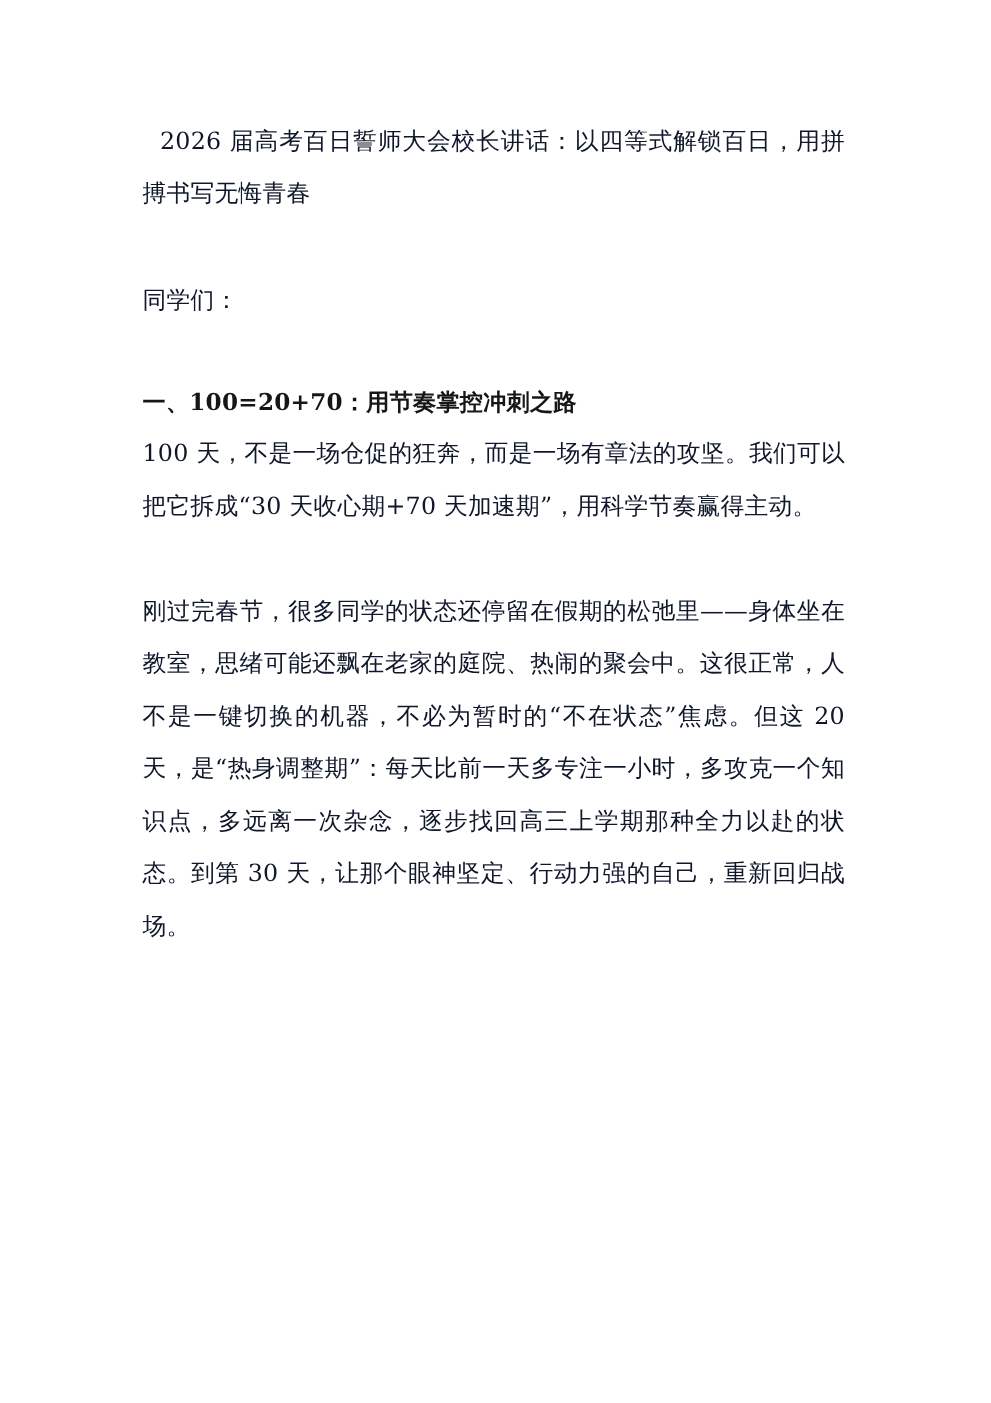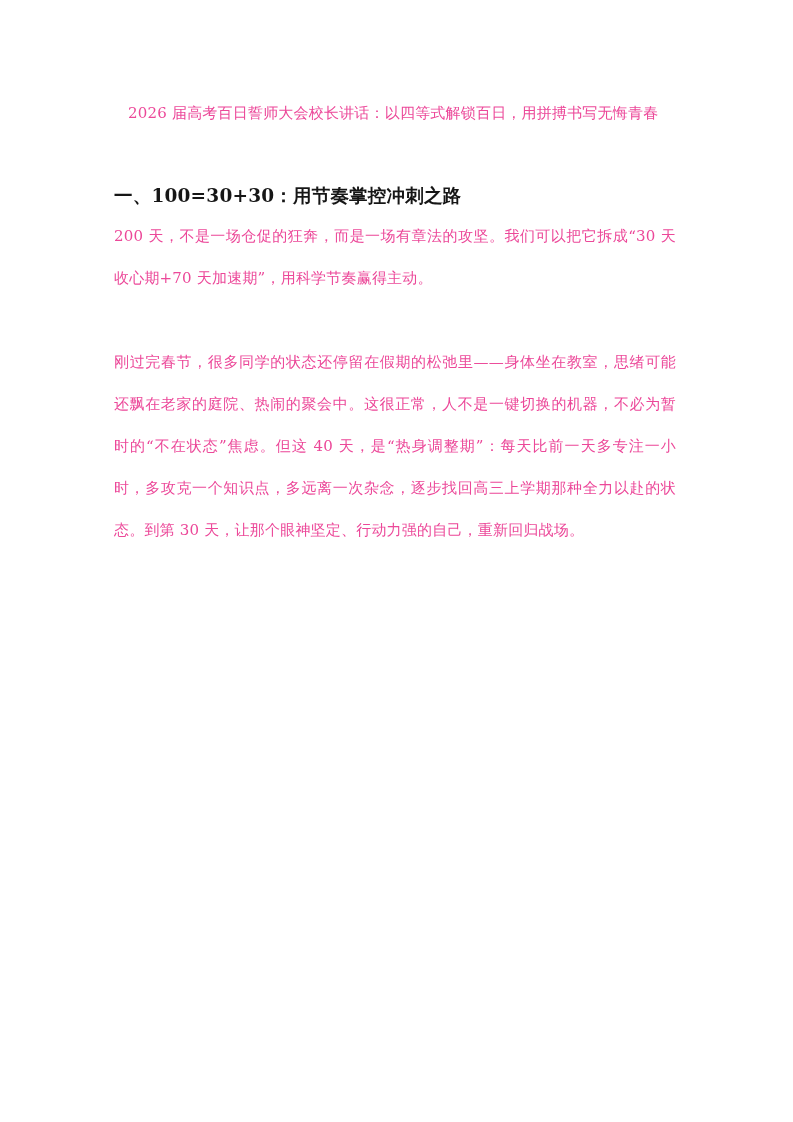--- a/index.html
+++ b/index.html
@@ -21,28 +21,28 @@
     background: #ffffff;
     box-sizing: border-box;
   }
   .content {
     position: absolute;
     left: 114px;
     top: 92px;
     width: 562px;
   }
   .para {
-    font-size: 15px;
+    font-size: 19px;
     line-height: 42px;
     letter-spacing: 0.2px;
     text-align: justify;
     text-justify: inter-ideograph;
     margin: 0 0 42px 0;
     word-break: break-all;
-    color: #ec4899;
+    color: #0f172a;
   }
   .para.title {
     text-indent: 14px;
     margin-bottom: 43px;
   }
   .para.salutation {
     margin-bottom: 43px;
   }
   .heading {
     font-size: 18.5px;
@@ -57,23 +57,24 @@
   }
 </style>
 </head>
 <body>
 
 <div class="page">
   <div class="content">
 
     <p class="para title">2026 届高考百日誓师大会校长讲话：以四等式解锁百日，用拼搏书写无悔青春</p>
 
+    <p class="para salutation">同学们：</p>
 
 
 
-    <p class="heading">一、100=30+30：用节奏掌控冲刺之路</p>
+    <p class="heading">一、100=20+70：用节奏掌控冲刺之路</p>
 
-    <p class="para after-heading">200 天，不是一场仓促的狂奔，而是一场有章法的攻坚。我们可以把它拆成“30 天收心期+70 天加速期”，用科学节奏赢得主动。</p>
+    <p class="para after-heading">100 天，不是一场仓促的狂奔，而是一场有章法的攻坚。我们可以把它拆成“30 天收心期+70 天加速期”，用科学节奏赢得主动。</p>
 
-    <p class="para">刚过完春节，很多同学的状态还停留在假期的松弛里——身体坐在教室，思绪可能还飘在老家的庭院、热闹的聚会中。这很正常，人不是一键切换的机器，不必为暂时的“不在状态”焦虑。但这 40 天，是“热身调整期”：每天比前一天多专注一小时，多攻克一个知识点，多远离一次杂念，逐步找回高三上学期那种全力以赴的状态。到第 30 天，让那个眼神坚定、行动力强的自己，重新回归战场。</p>
+    <p class="para">刚过完春节，很多同学的状态还停留在假期的松弛里——身体坐在教室，思绪可能还飘在老家的庭院、热闹的聚会中。这很正常，人不是一键切换的机器，不必为暂时的“不在状态”焦虑。但这 20 天，是“热身调整期”：每天比前一天多专注一小时，多攻克一个知识点，多远离一次杂念，逐步找回高三上学期那种全力以赴的状态。到第 30 天，让那个眼神坚定、行动力强的自己，重新回归战场。</p>
 
   </div>
 </div>
 
 </body></html>

